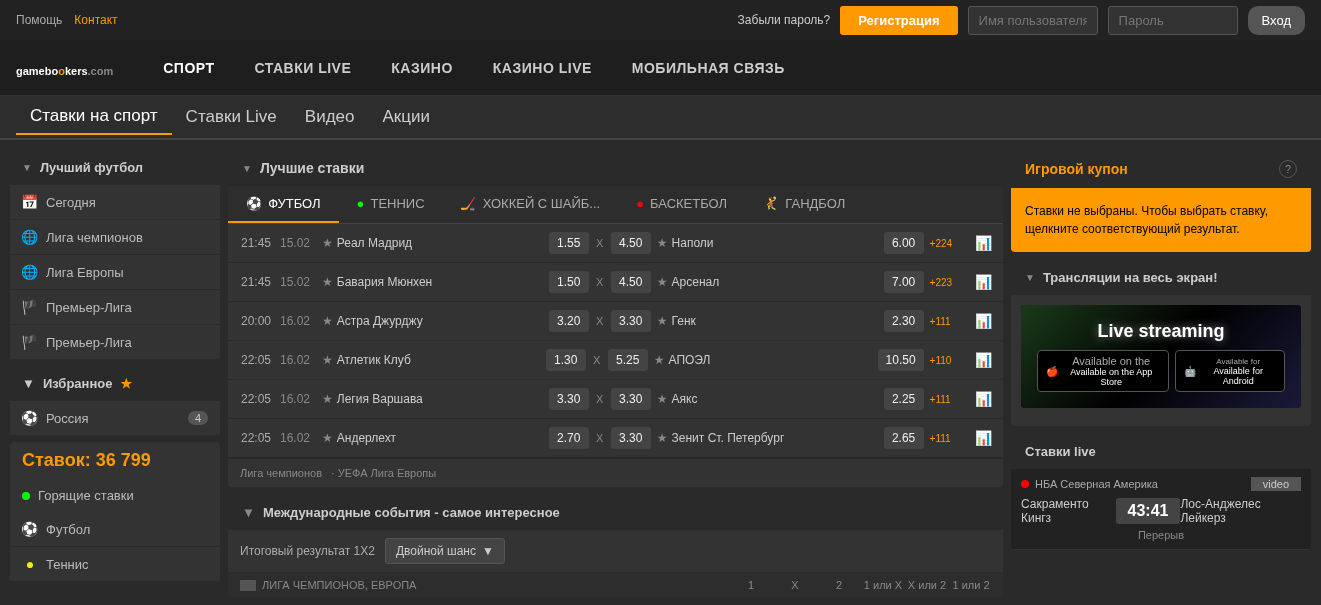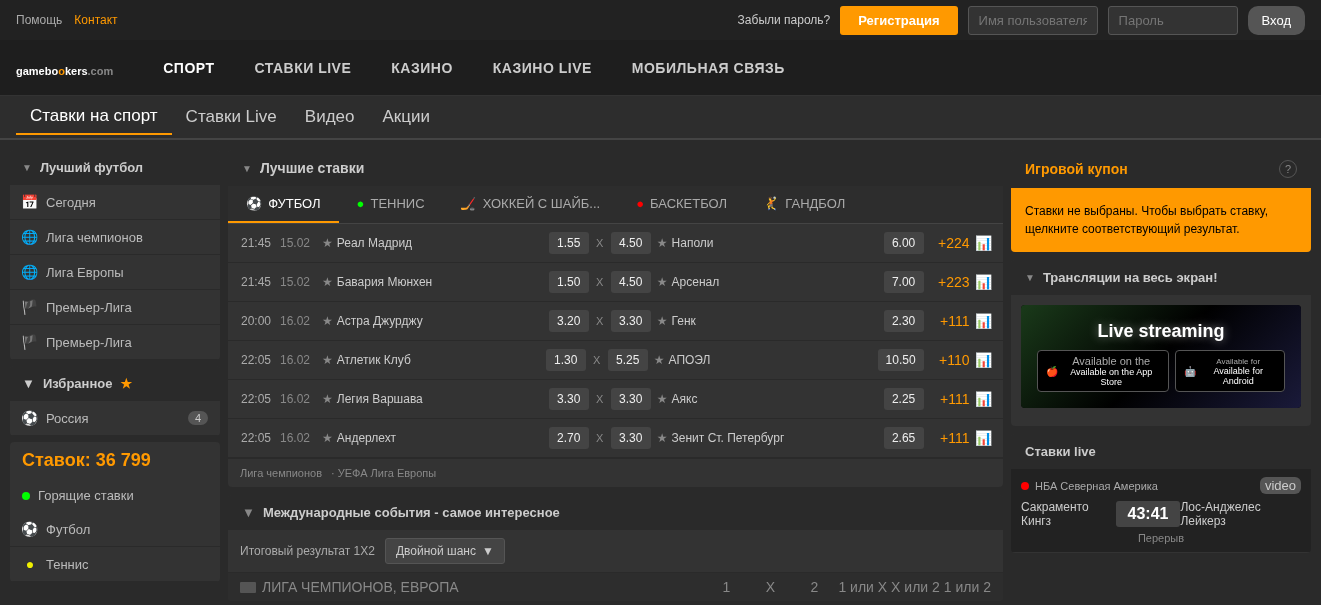--- a/index.html
+++ b/index.html
@@ -60,33 +60,33 @@
     
     .match-table { width: 100%; }
     .match-row { display: flex; align-items: center; padding: 8px 10px; border-bottom: 1px solid #2a2a2a; font-size: 12px; gap: 6px; }
     .match-time { color: #aaa; width: 36px; flex-shrink: 0; text-align: center; }
     .match-date { color: #888; width: 36px; flex-shrink: 0; }
     .match-team { flex: 1; display: flex; align-items: center; gap: 4px; min-width: 0; color: #ccc; }
     .match-team .star-icon { color: #888; font-size: 12px; cursor: pointer; }
     .match-odds { display: flex; gap: 4px; align-items: center; }
     .odds-val { background: #444; padding: 4px 8px; border-radius: 3px; cursor: pointer; color: #eee; min-width: 40px; text-align: center; font-size: 12px; }
     .odds-x { color: #888; font-size: 11px; width: 14px; text-align: center; }
-    .match-extra { color: #f90; font-size: 14px; width: 40px; text-align: right; }
+    .match-extra { color: #f90; font-size: 10px; width: 40px; }
     .match-stat { color: #aaa; cursor: pointer; font-size: 14px; }
 
     .league-links { padding: 8px 12px; font-size: 11px; color: #888; border-top: 1px solid #2a2a2a; }
     .league-links a { color: #888; text-decoration: none; margin-right: 6px; }
 
     
     .intl-header { background: #2a2a2a; padding: 10px 14px; display: flex; align-items: center; gap: 8px; font-weight: bold; color: #ccc; cursor: pointer; }
     .intl-header .arrow { color: #888; }
     .result-selector { display: flex; align-items: center; padding: 8px 12px; gap: 10px; border-bottom: 1px solid #2a2a2a; }
     .result-dropdown { background: #444; border: 1px solid #555; color: #ccc; padding: 5px 10px; border-radius: 3px; font-size: 12px; cursor: pointer; display: flex; align-items: center; gap: 6px; }
     .result-label { color: #aaa; font-size: 12px; }
-    .league-row { padding: 6px 12px; background: #2d2d2d; display: flex; align-items: center; gap: 6px; font-size: 14px; color: #888; }
+    .league-row { padding: 6px 12px; background: #2d2d2d; display: flex; align-items: center; gap: 6px; font-size: 11px; color: #888; }
     .league-row .flag { width: 16px; height: 11px; background: #555; border-radius: 1px; display: inline-block; }
     .col-h { min-width: 40px; text-align: center; }
 
     
     .right-panel { width: 300px; flex-shrink: 0; }
     .coupon-box { background: #333; border-radius: 4px; margin-bottom: 8px; overflow: hidden; }
     .coupon-header { background: #2a2a2a; padding: 10px 14px; display: flex; align-items: center; justify-content: space-between; }
     .coupon-header .title { color: #f90; font-size: 14px; font-weight: bold; }
     .coupon-help { color: #888; cursor: pointer; border: 1px solid #555; border-radius: 50%; width: 18px; height: 18px; display: flex; align-items: center; justify-content: center; font-size: 11px; }
     .coupon-body { background: #f90; padding: 14px; color: #000; font-size: 12px; line-height: 1.5; }
@@ -101,21 +101,21 @@
     .ls-bg { position: absolute; top: 0; left: 0; right: 0; bottom: 0; background: linear-gradient(135deg, #1a3a1a 0%, #000 50%, #1a1a3a 100%); }
     .ls-content { position: relative; z-index: 1; }
     .store-buttons { display: flex; gap: 6px; justify-content: center; margin-top: 8px; }
     .store-btn { background: #000; border: 1px solid #555; border-radius: 4px; padding: 4px 8px; display: flex; align-items: center; gap: 4px; font-size: 10px; color: #fff; cursor: pointer; }
 
     .live-bets-box { background: #333; border-radius: 4px; overflow: hidden; }
     .live-bets-header { background: #2a2a2a; padding: 10px 14px; font-weight: bold; color: #ccc; font-size: 13px; }
     .live-match { background: #222; padding: 8px 10px; border-bottom: 1px solid #333; }
     .live-match-top { display: flex; align-items: center; gap: 6px; font-size: 11px; color: #aaa; margin-bottom: 6px; }
     .live-dot { width: 8px; height: 8px; background: #f00; border-radius: 50%; display: inline-block; }
-    .video-badge { background: #555; color: #ccc; font-size: 13px; padding: 1px 5px; border-radius: 6px; margin-left: auto; }
+    .video-badge { background: #555; color: #ccc; font-size: 11px; padding: 1px 12px; border-radius: 0; margin-left: auto; }
     .live-teams { display: flex; align-items: center; justify-content: space-between; }
     .live-team { color: #ccc; font-size: 12px; }
     .live-score { color: #fff; font-weight: bold; font-size: 16px; background: #444; padding: 4px 12px; border-radius: 3px; }
     .live-status { text-align: center; font-size: 11px; color: #888; margin-top: 4px; }
   </style>
 </head>
 <body>
 
 <div class="top-bar">
   <div class="top-bar-left">

